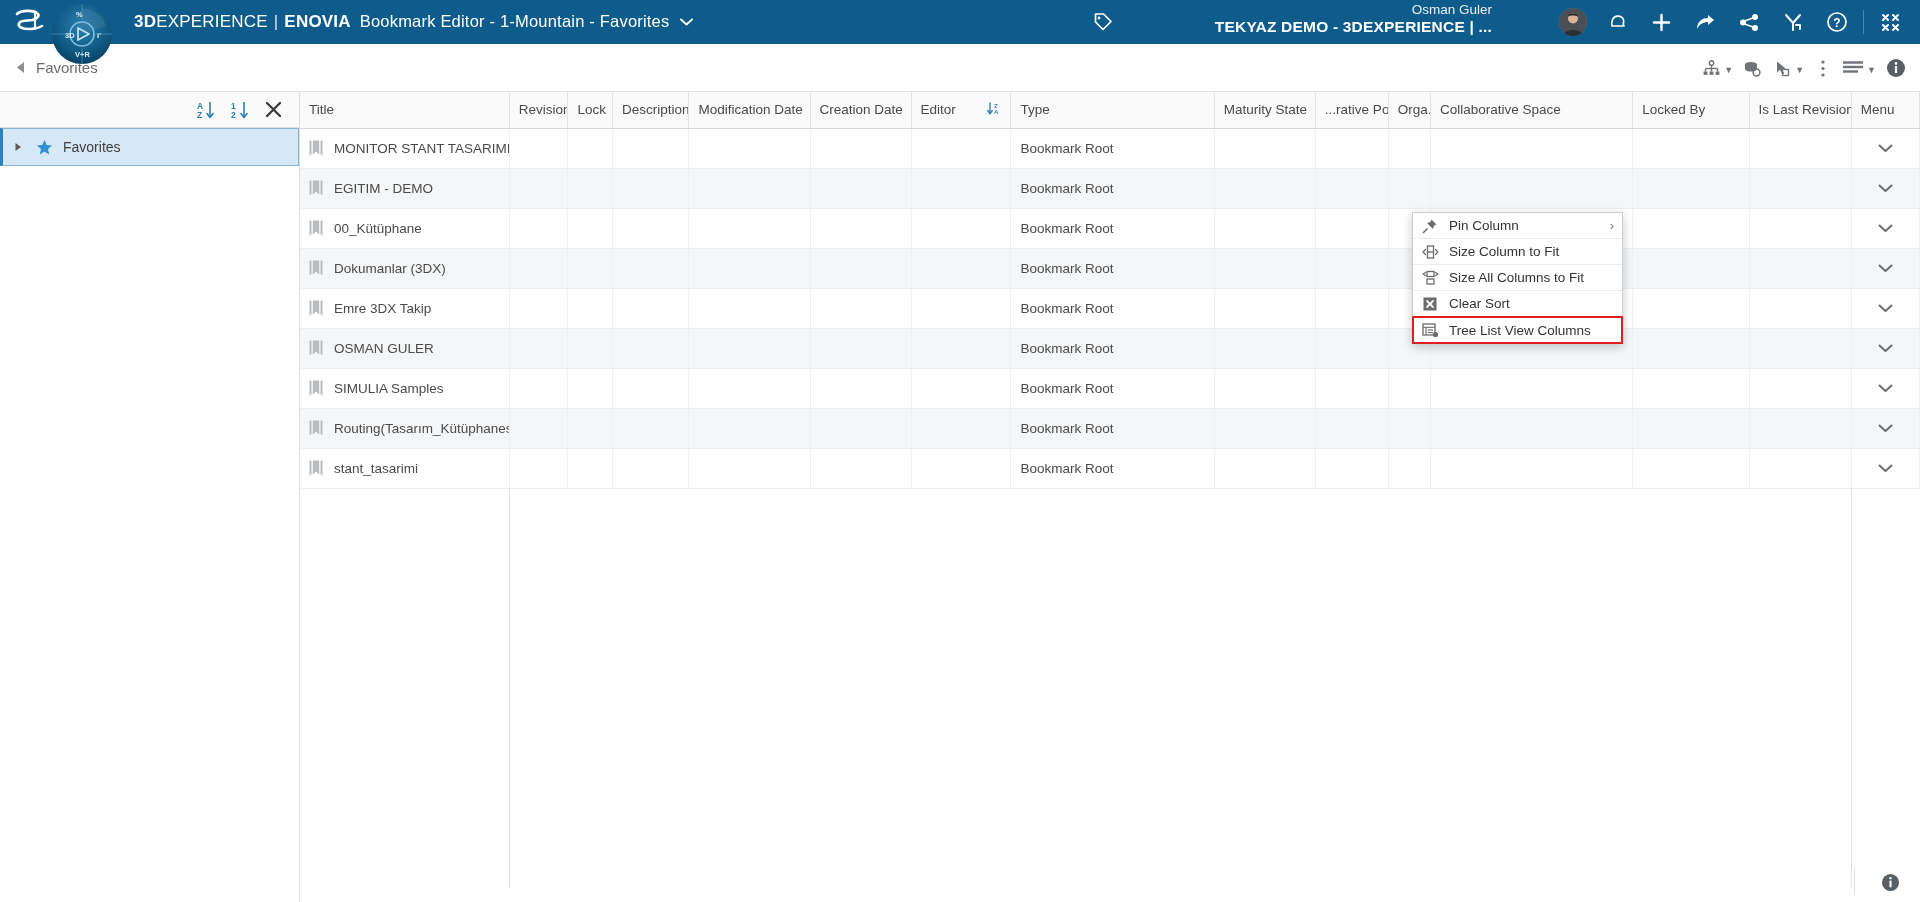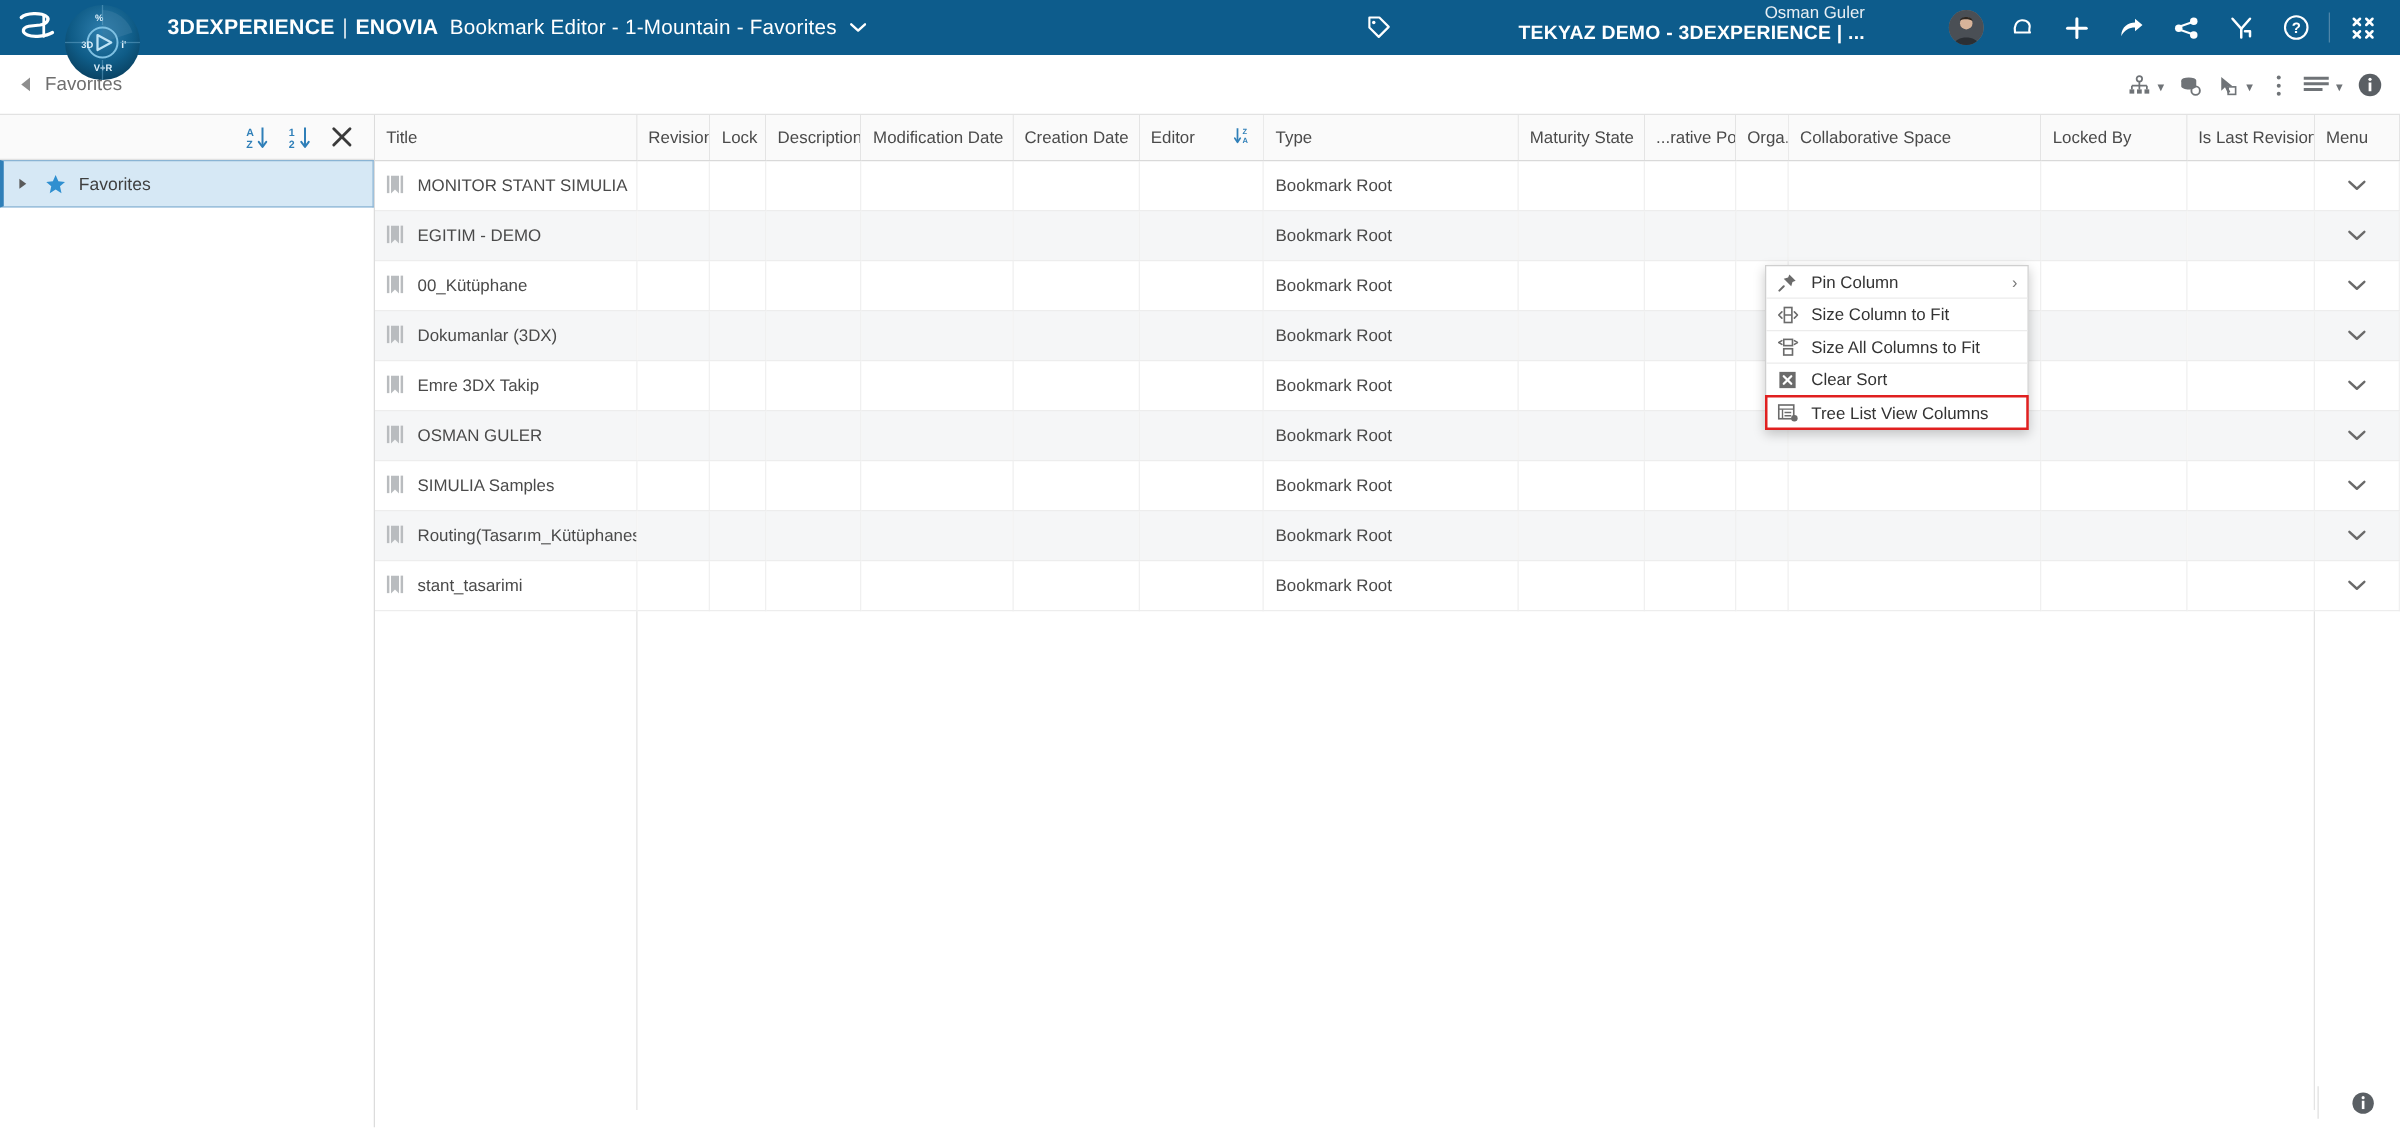--- a/index.html
+++ b/index.html
@@ -31,21 +31,21 @@
     z-index: 40;
   }
   .brand {
     margin-left: 72px;
     font-size: 17px;
     letter-spacing: .2px;
     white-space: nowrap;
     display: flex; align-items: baseline; gap: 0px;
   }
   .brand .b1 { font-weight: bold; }
-  .brand .b2 { font-weight: bold; text-align: right; }
+  .brand .b2 { font-weight: normal; text-align: right; }
   .brand .sep { margin: 0 6px; font-weight: 300; opacity: .85; }
   .brand .b3 { font-weight: bold; }
   .brand .doc { font-weight: normal; margin-left: 9px; font-size: 16.5px; }
   .brand-caret { margin-left: 11px; font-size: 12px; position: relative; top: -1px; }
 
   .search-wrap {
     position: absolute;
     left: 768px; top: 7px;
     width: 305px; height: 29px;
     background: #fff;
@@ -595,21 +595,21 @@
           <tr>
             <td>
               <div class="cell-title">
                 <span class="bm-ico">
                   <svg width="14" height="16" viewBox="0 0 14 16">
                     <rect x="0.5" y="0.5" width="2" height="14" fill="#b9bcbf"></rect>
                     <path d="M3.8 0.5 L10.2 0.5 L10.2 14.8 L7 11.6 L3.8 14.8 Z" fill="#b9bcbf"></path>
                     <rect x="11.5" y="0.5" width="2" height="14" fill="#b9bcbf"></rect>
                   </svg>
                 </span>
-                <span>MONITOR STANT SIMULIA</span>
+                <span>MONITOR STANT TASARIMI</span>
               </div>
             </td>
             <td></td>
             <td></td>
             <td></td>
             <td></td>
             <td></td>
             <td></td>
             <td>Bookmark Root</td>
             <td></td>

